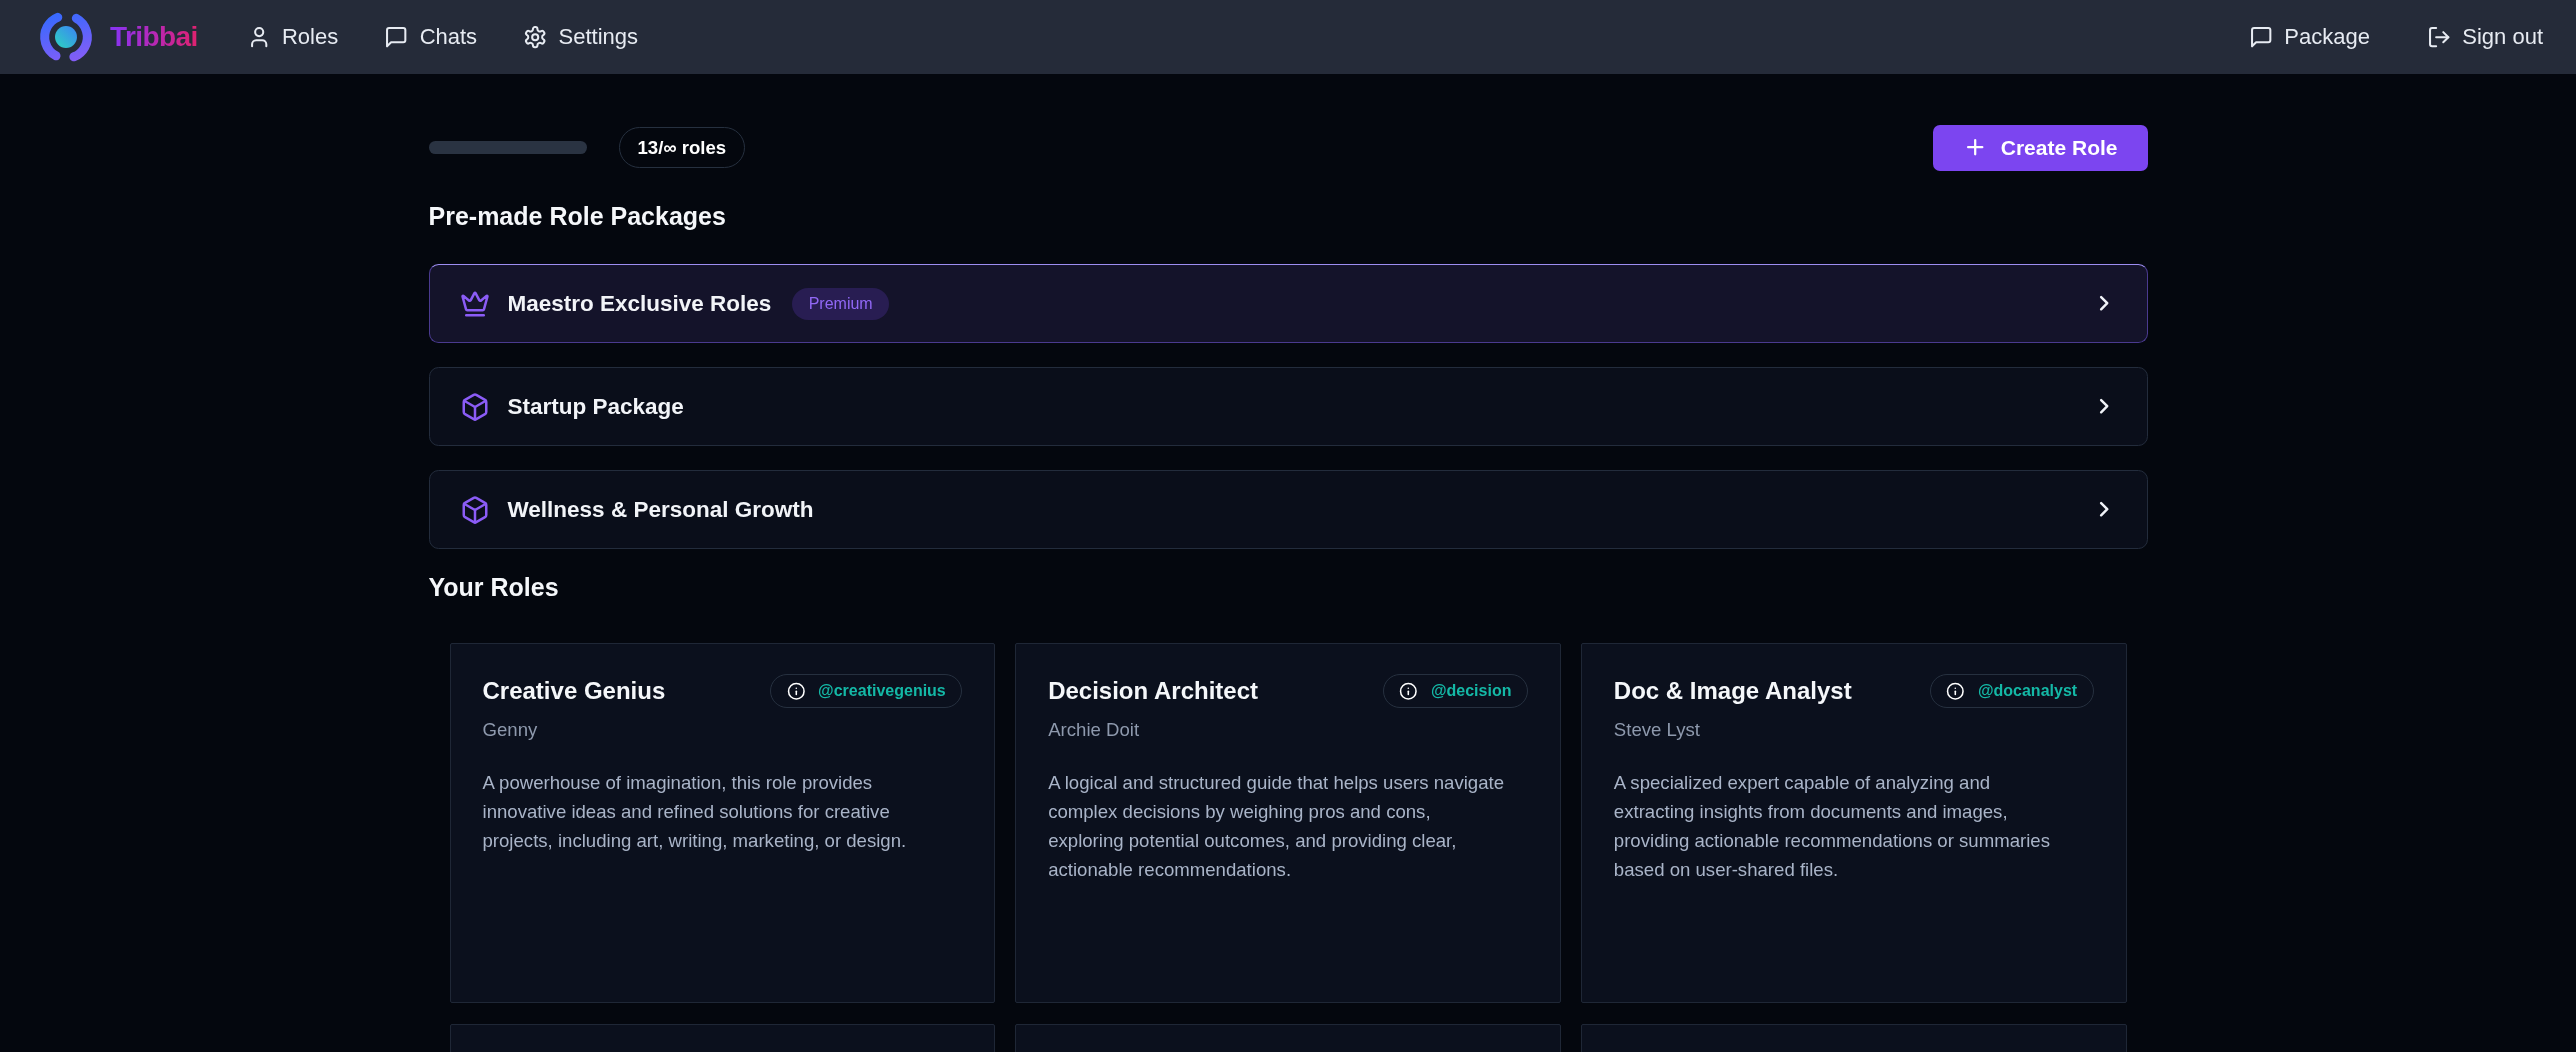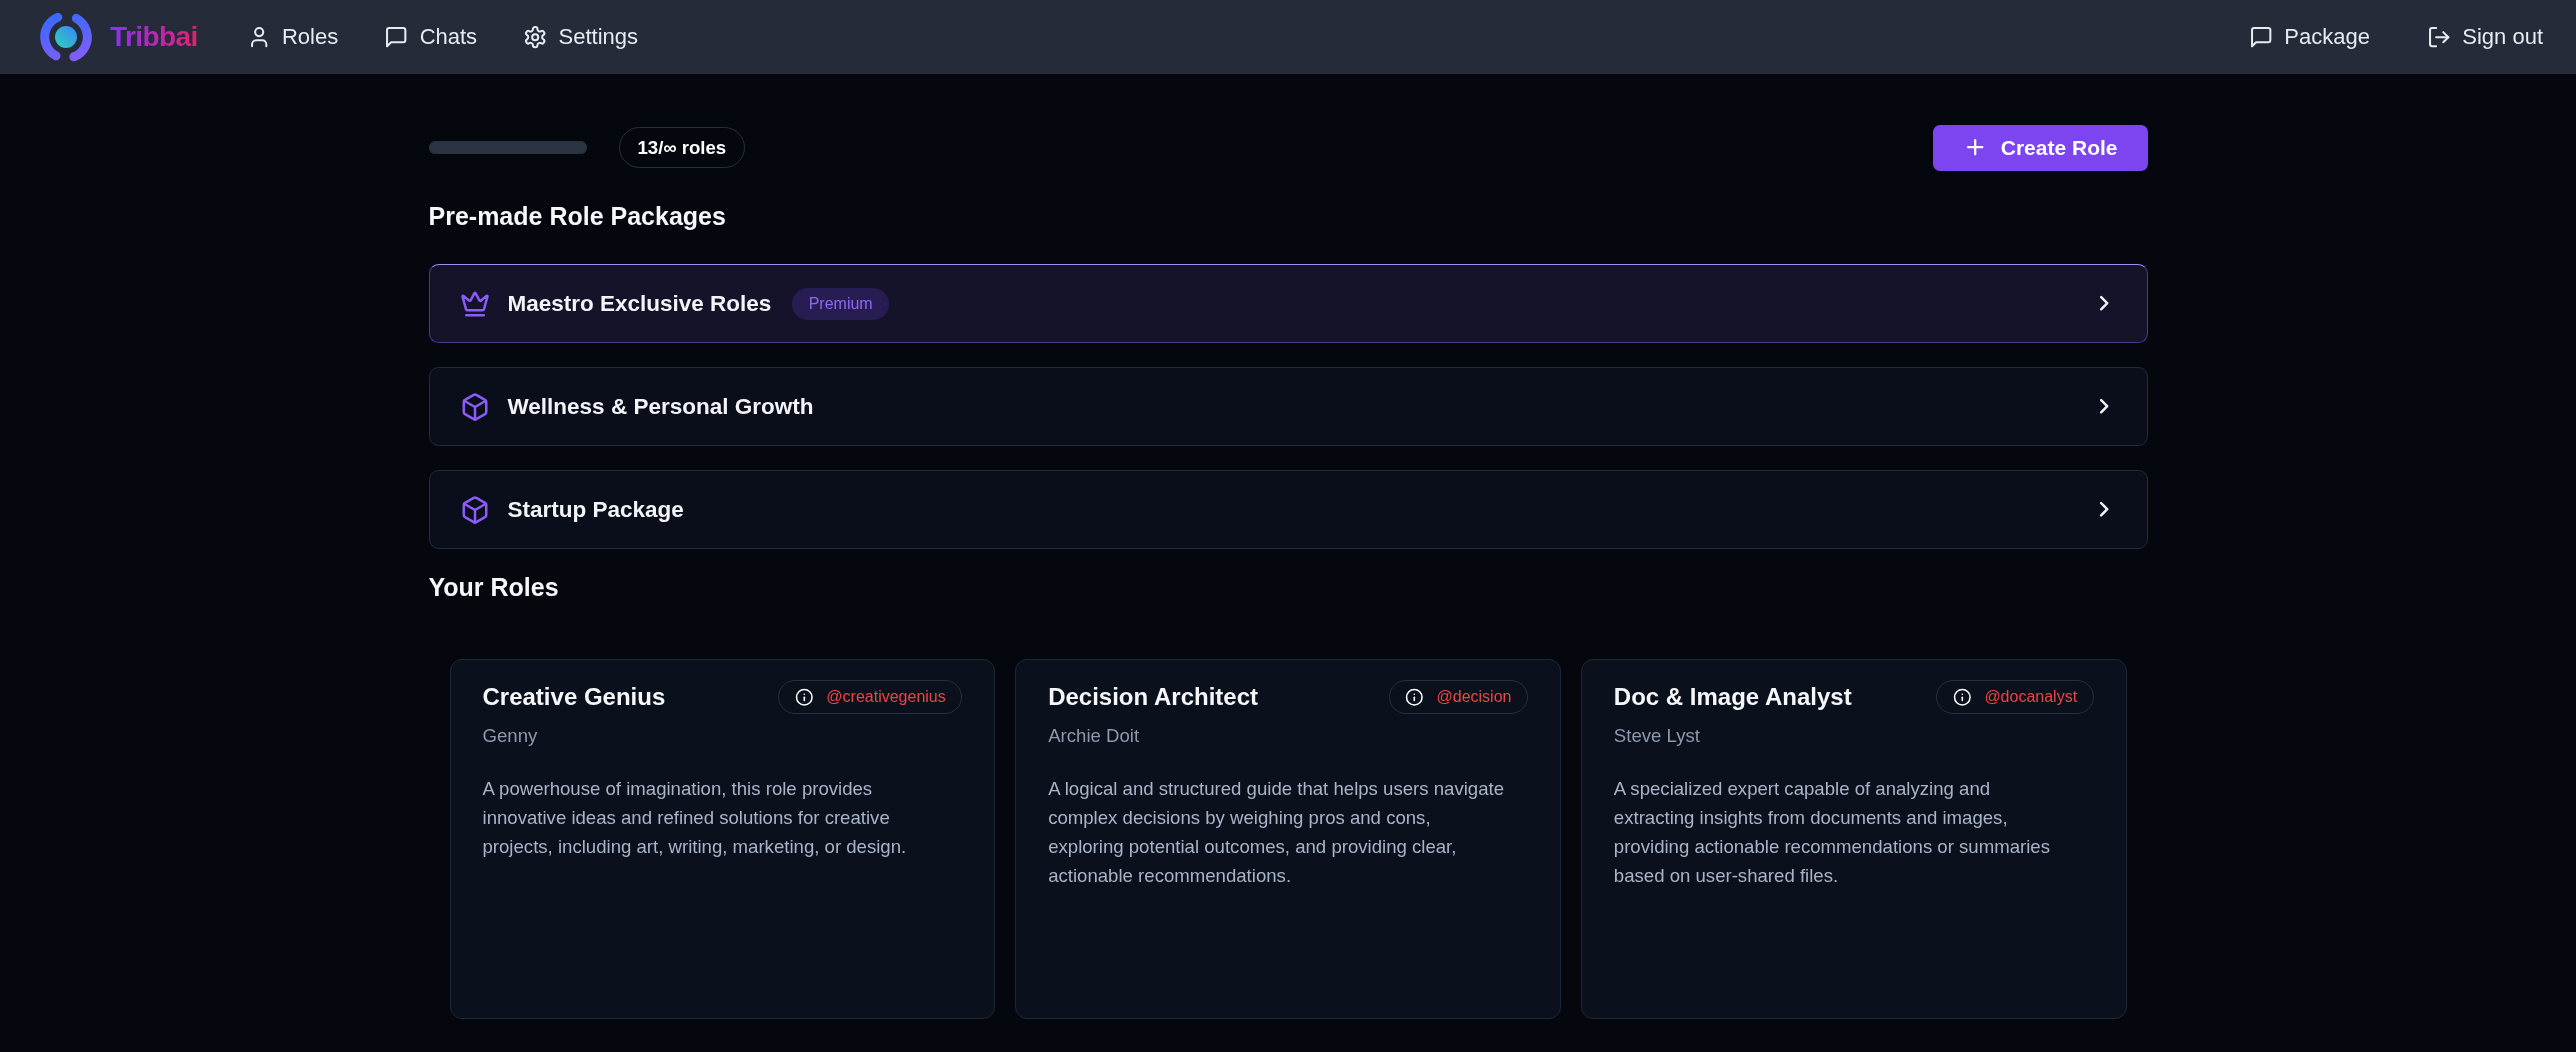--- a/index.html
+++ b/index.html
@@ -43,26 +43,26 @@
   .package-row.premium { background:#14132a; border:1.3px solid #4a3a8f; border-top-color:#9d8df1; }
   .package-icon svg { width:30px; height:30px; stroke:#8b5cf6; fill:none; stroke-width:2; stroke-linecap:round; stroke-linejoin:round; display:block; }
   .package-title { color:#f2f4f8; font-size:22.5px; font-weight:600; margin-left:18px; }
   .premium-badge { margin-left:20.6px; background:#281d52; color:#9168f6; font-size:16px; padding:7px 16.7px; border-radius:642px; }
   .row-chevron { margin-left:auto; display:flex; }
   .row-chevron svg { width:24.4px; height:24.4px; stroke:#f0f3f8; fill:none; stroke-width:2.4; stroke-linecap:round; stroke-linejoin:round; }
 
   
   .cards-wrap { padding:0 21px; margin-top:41px; }
   .cards-grid { display:grid; grid-template-columns:repeat(3,1fr); column-gap:20px; row-gap:20.6px; }
-  .role-card { height:360px; background:#0b101d; border:1.3px solid #1f2736; border-radius:12px;
-               padding:23px 32px; cursor:pointer;margin-top:16px; }
+  .role-card { height:360px; background:#0b101d; border:1.3px solid #1f2736; border-radius:2px;
+               padding:33px 32px; cursor:pointer; }
   .card-head { display:flex; align-items:flex-start; justify-content:space-between; gap:15.4px; }
   .card-title { color:#f5f7fa; font-size:24px; font-weight:bold; }
   .handle-badge { display:flex; align-items:center; gap:13px; border:1.3px solid #26303f; border-radius:642px;
-                  padding:6.4px 15.4px; color:#ef4444; font-size:16px; font-weight:normal; white-space:nowrap; margin-top:-2.6px; }
+                  padding:6.4px 15.4px; color:#14b8a6; font-size:16px; font-weight:bold; white-space:nowrap; margin-top:-2.6px; }
   .handle-badge svg { width:18.6px; height:18.6px; stroke:#ffffff; fill:none; stroke-width:2; stroke-linecap:round; }
   .card-subtitle { color:#8e99ad; font-size:18.6px; margin-top:11.6px; }
   .card-desc { color:#a9b4c8; font-size:18.6px; line-height:1.55; margin-top:28px; padding-right:19px; }
 </style>
 </head>
 <body>
 
 <header class="topbar">
   <div class="brand">
     <svg class="brand-mark" viewBox="0 0 48 48">
@@ -157,37 +157,37 @@
   </div>
 
   <div class="package-row">
     <span class="package-icon">
       <svg viewBox="0 0 24 24">
           <path d="M21 8a2 2 0 0 0-1-1.73l-7-4a2 2 0 0 0-2 0l-7 4A2 2 0 0 0 3 8v8a2 2 0 0 0 1 1.73l7 4a2 2 0 0 0 2 0l7-4A2 2 0 0 0 21 16Z"></path>
           <path d="m3.3 7 8.7 5 8.7-5"></path>
           <path d="M12 22V12"></path>
         </svg>
     </span>
-    <span class="package-title">Wellness &amp; Personal Growth</span>
+    <span class="package-title">Startup Package</span>
     <span class="row-chevron">
       <svg viewBox="0 0 24 24">
           <path d="M9 18l6-6-6-6"></path>
         </svg>
     </span>
   </div>
 
   <div class="package-row">
     <span class="package-icon">
       <svg viewBox="0 0 24 24">
           <path d="M21 8a2 2 0 0 0-1-1.73l-7-4a2 2 0 0 0-2 0l-7 4A2 2 0 0 0 3 8v8a2 2 0 0 0 1 1.73l7 4a2 2 0 0 0 2 0l7-4A2 2 0 0 0 21 16Z"></path>
           <path d="m3.3 7 8.7 5 8.7-5"></path>
           <path d="M12 22V12"></path>
         </svg>
     </span>
-    <span class="package-title">Startup Package</span>
+    <span class="package-title">Wellness &amp; Personal Growth</span>
     <span class="row-chevron">
       <svg viewBox="0 0 24 24">
           <path d="M9 18l6-6-6-6"></path>
         </svg>
     </span>
   </div>
 
   <h2 class="section-heading your-roles-heading">Your Roles</h2>
 
   <div class="cards-wrap">

